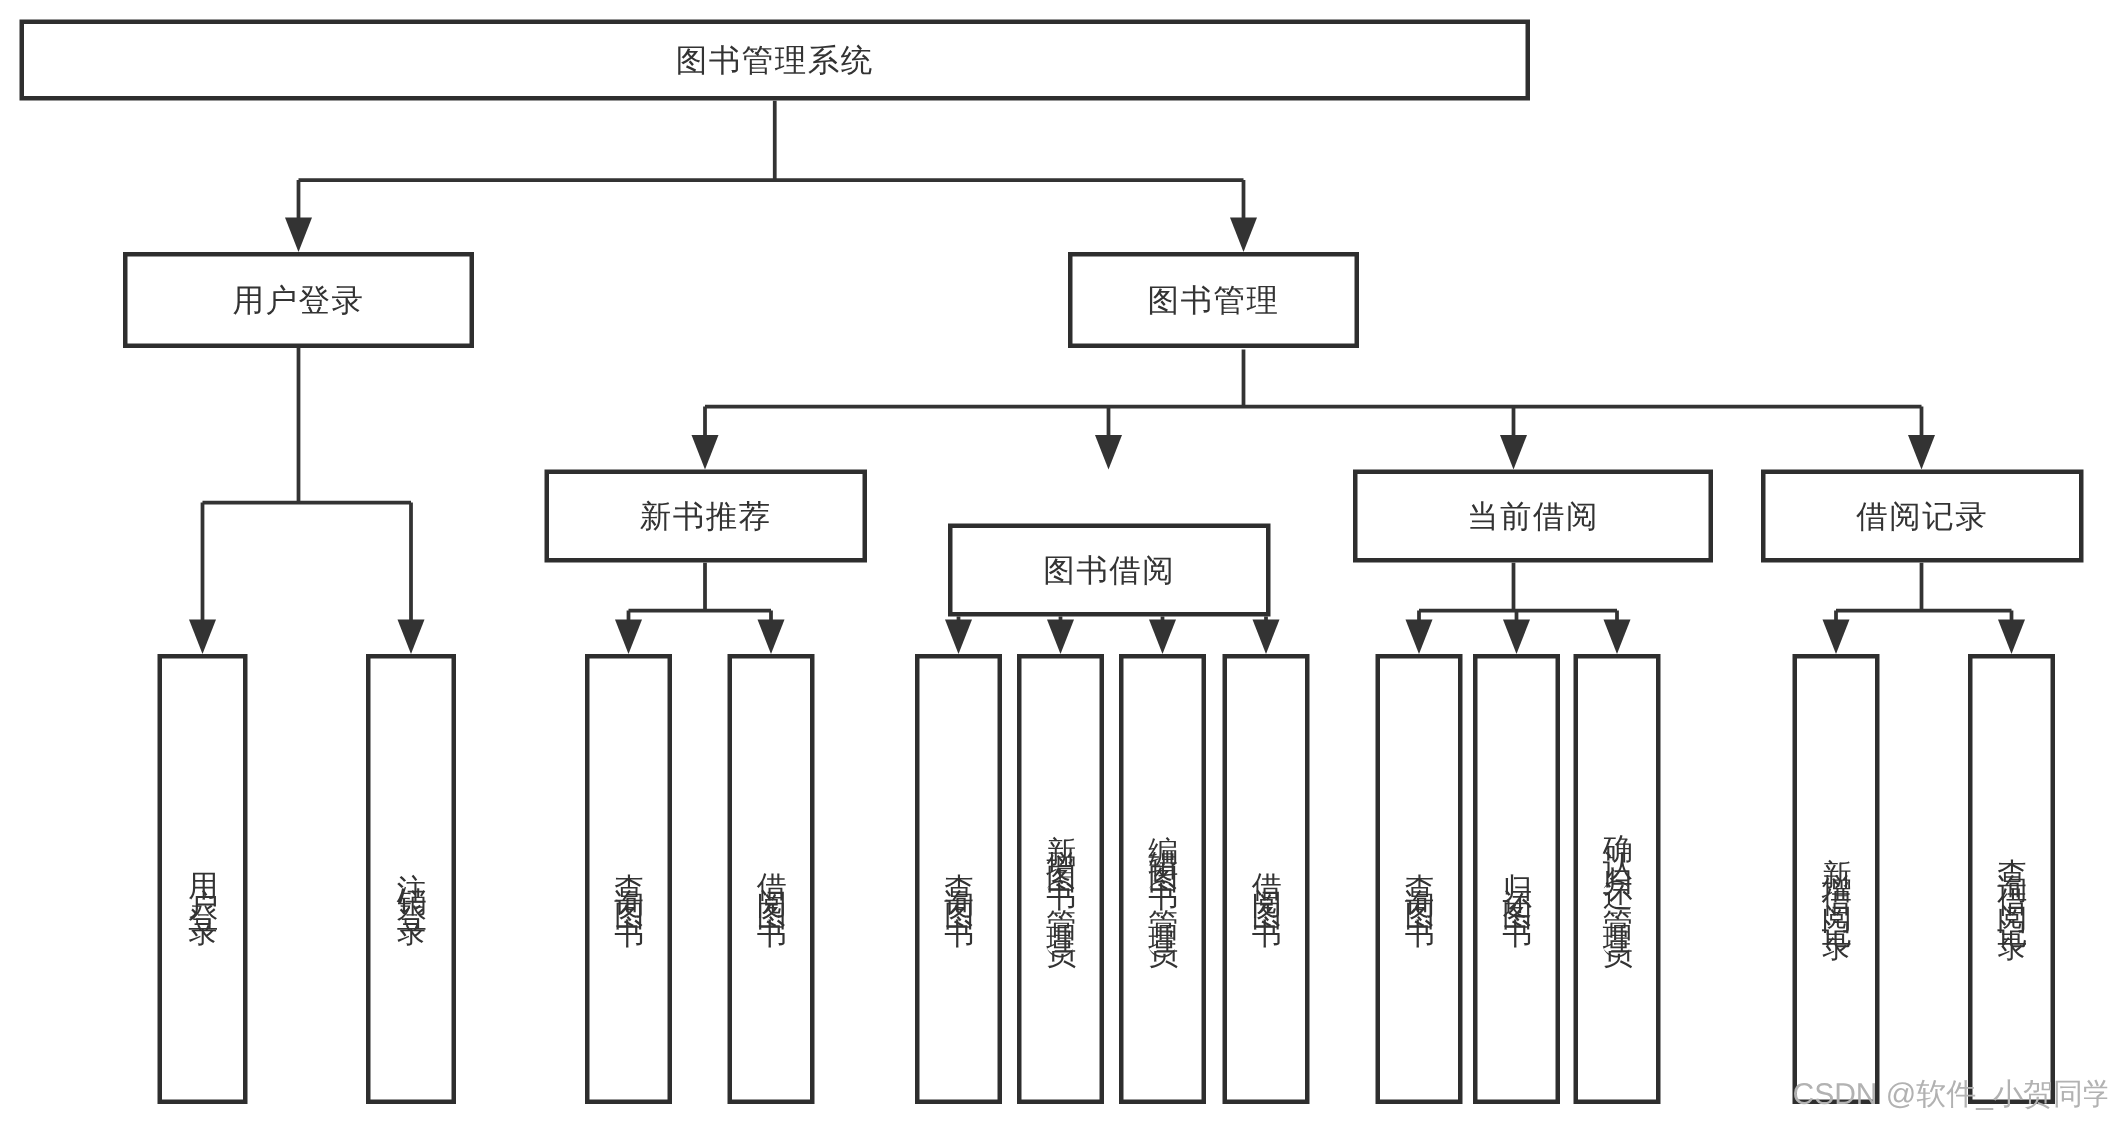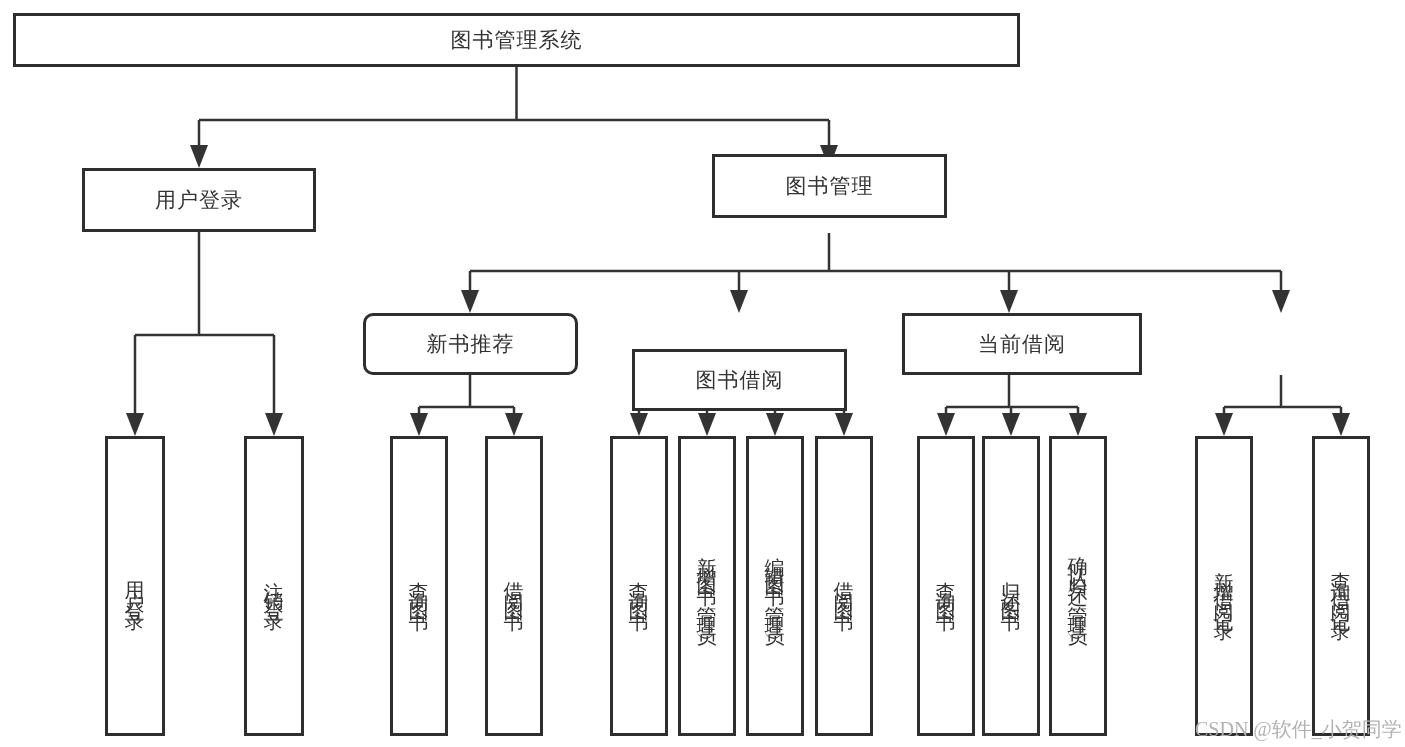--- a/index.html
+++ b/index.html
@@ -1,20 +1,20 @@
 <!DOCTYPE html>
 <html><head>
 <meta charset="utf-8">
 <style>
   html,body{margin:0;padding:0;background:#fff;}
   .canvas{
     position:relative;
     width:1405px;height:747px;
     background:#ffffff;
-    font-family:Liberation Serif, serif;
+    font-family:Liberation Sans, sans-serif;
     color:#333333;
     overflow:hidden;
   }
   .connectors{position:absolute;left:0;top:0;width:1405px;height:747px;z-index:1;}
   .node{
     position:absolute;
     box-sizing:border-box;
     border:3px solid #2e2e2e;
     background:#ffffff;
     display:flex;align-items:center;justify-content:center;
@@ -84,32 +84,35 @@
     </g>
   </svg>
 
   <div class="node" style="left:13px;top:13px;width:1007px;height:54px;">
     <span class="hlabel">图书管理系统</span>
   </div>
 
   <div class="node" style="left:82px;top:168px;width:234px;height:64px;">
     <span class="hlabel">用户登录</span>
   </div>
-  <div class="node" style="left:712px;top:154px;width:235px;height:64px;">
+  <div class="node" style="left:712px;top:168px;width:194px;height:64px;">
     <span class="hlabel">图书管理</span>
   </div>
 
-  <div class="node" style="left:363px;top:313px;width:215px;height:62px;border-radius:10px;">
+  <div class="node" style="left:363px;top:313px;width:215px;height:62px;">
     <span class="hlabel">新书推荐</span>
   </div>
   <div class="node" style="left:632px;top:313px;width:215px;height:62px;margin-top:36px;">
     <span class="hlabel">图书借阅</span>
   </div>
   <div class="node" style="left:902px;top:313px;width:240px;height:62px;">
     <span class="hlabel">当前借阅</span>
+  </div>
+  <div class="node" style="left:1174px;top:313px;width:215px;height:62px;">
+    <span class="hlabel">借阅记录</span>
   </div>
 
   <div class="node vnode" style="left:105px;top:436px;width:60px;height:300px;">
     <span class="vlabel">用户登录</span>
   </div>
   <div class="node vnode" style="left:244px;top:436px;width:60px;height:300px;">
     <span class="vlabel">注销登录</span>
   </div>
 
   <div class="node vnode" style="left:390px;top:436px;width:58px;height:300px;">

